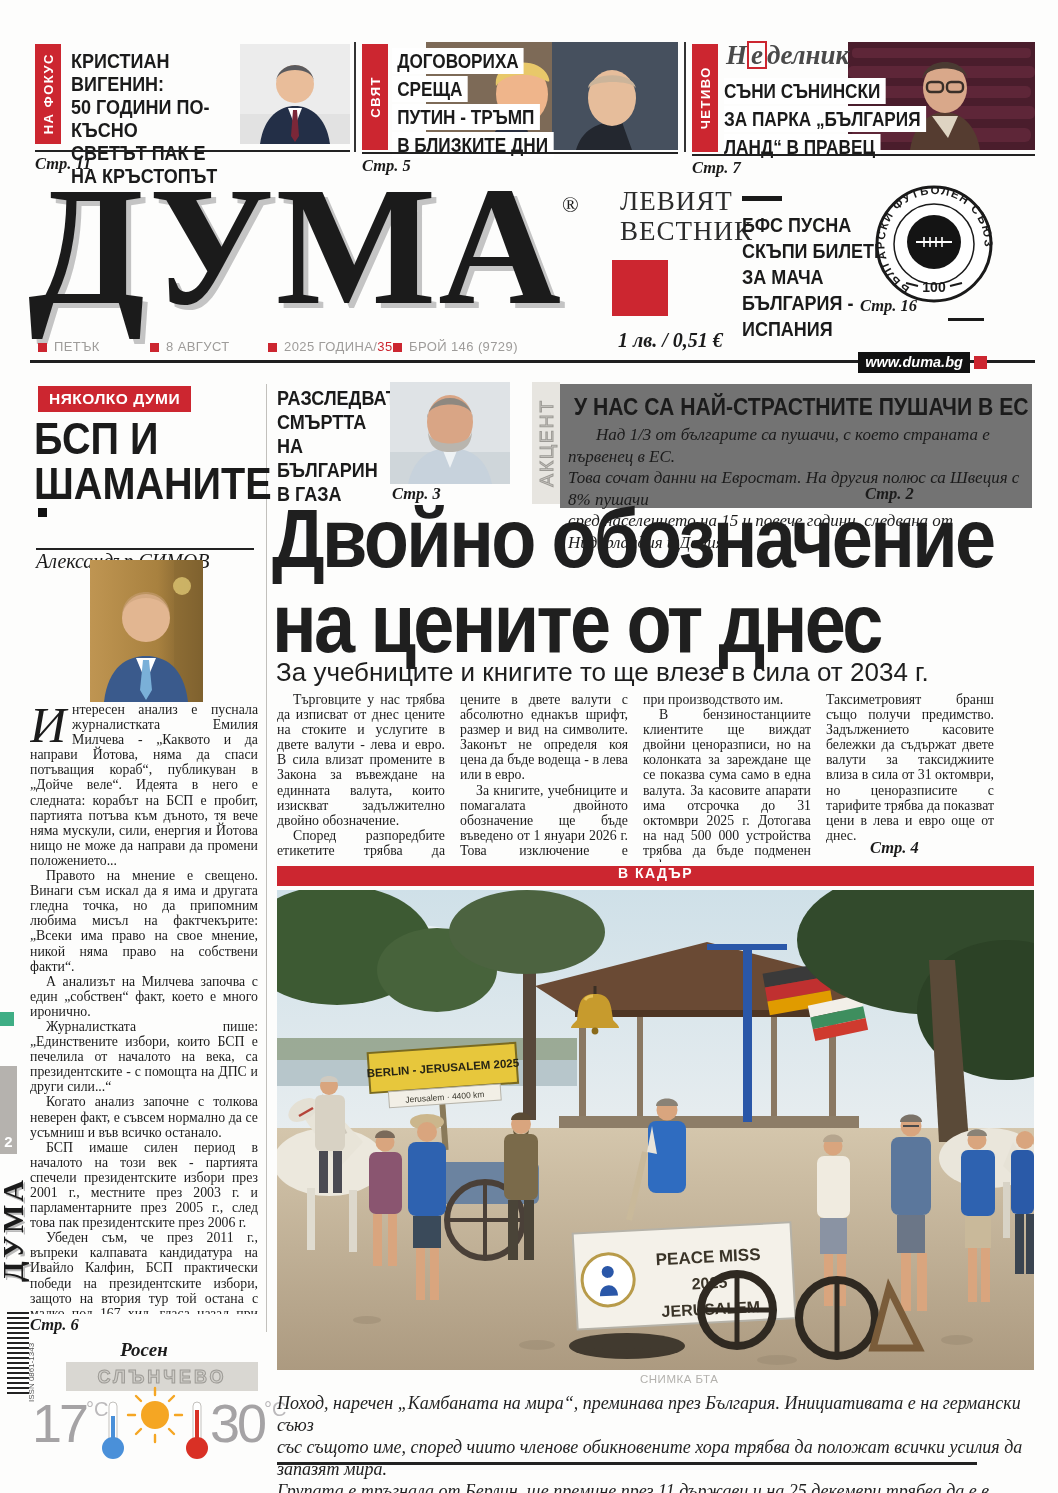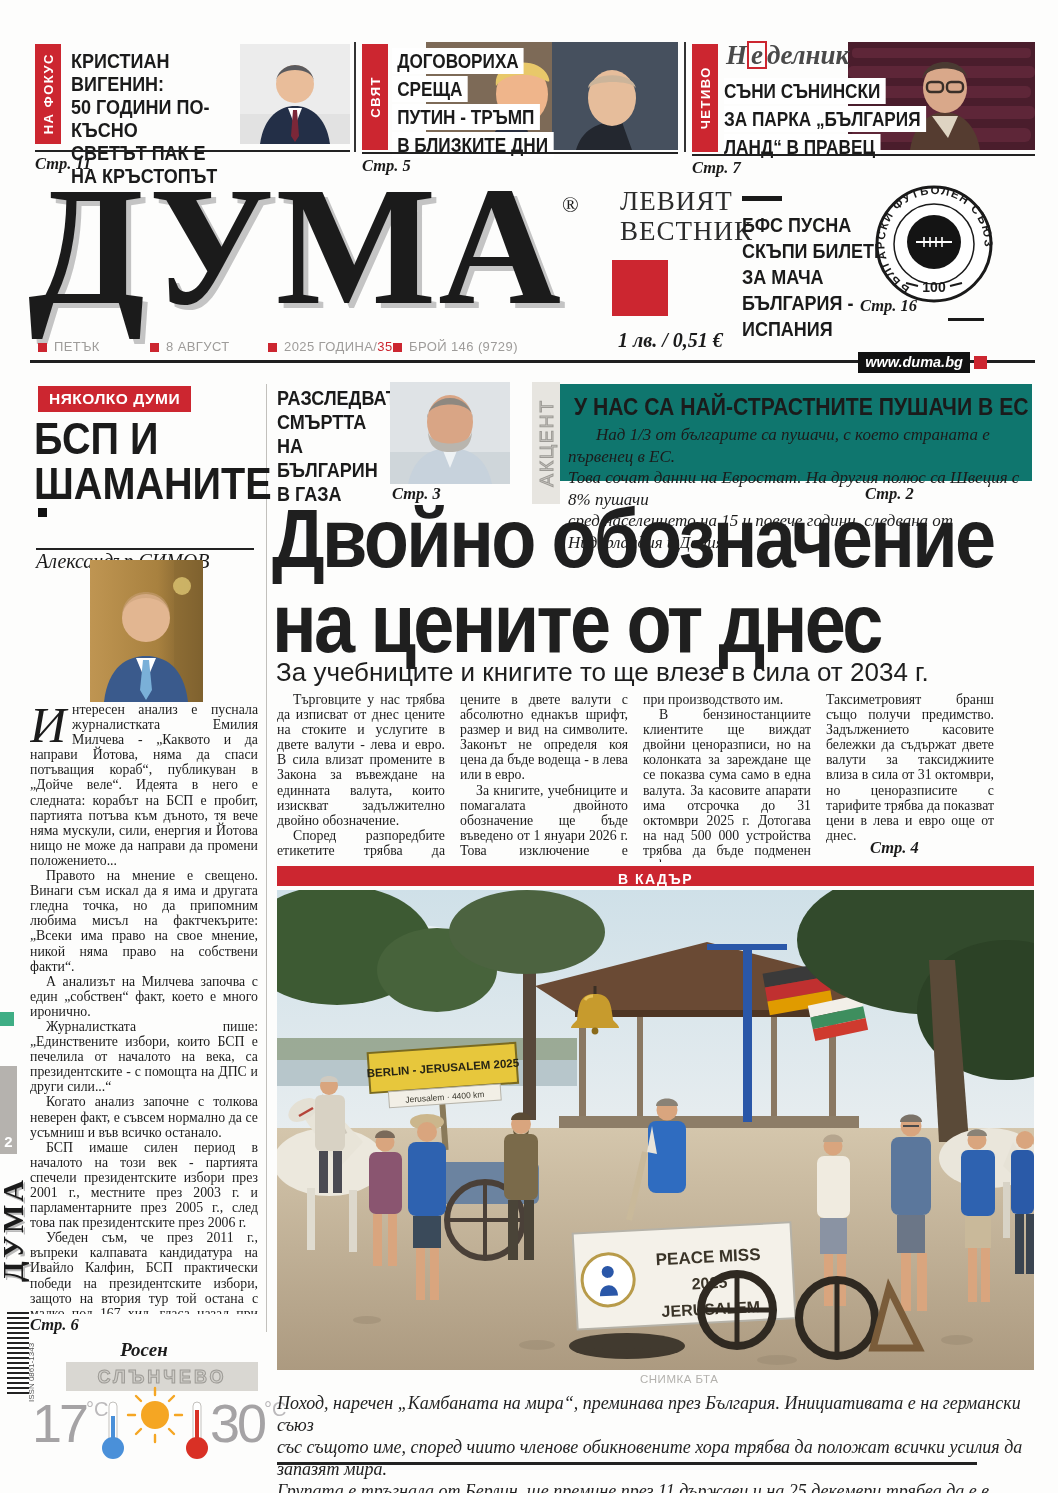--- a/index.html
+++ b/index.html
@@ -241,21 +241,21 @@
   <path d="M52,66 L68,66 L60,86 Z" fill="#eef2f4"></path>
   <ellipse cx="60" cy="40" rx="23" ry="27" fill="#d9a585"></ellipse>
   <path d="M38,48 C38,66 82,66 82,48 C82,62 76,70 60,70 C44,70 38,62 38,48 Z" fill="#b9b5ae"></path>
   <path d="M37,36 C37,18 83,18 83,36 C81,24 72,16 60,16 C48,16 39,24 37,36 Z" fill="#8e8880"></path>
 </svg>
 <div class="abs ref" style="left:392px;top:486px;width:120px">Стр. 3</div>
 
 <div class="abs" style="left:532px;top:382px;width:28px;height:122px;background:#e7e5e0;display:flex;align-items:center;justify-content:center">
   <span class="vtext outline-gray" style="font:400 19px/1 var(--sans);letter-spacing:2px">АКЦЕНТ</span>
 </div>
-<div class="abs" style="left:560px;top:384px;width:472px;height:97px;background:#0f766e">
+<div class="abs" style="left:560px;top:384px;width:472px;height:124px;background:#737373">
   <div class="abs cond" style="left:14px;top:10px;width:500px;font-size:23px;transform:scaleX(.92)">У НАС СА НАЙ-СТРАСТНИТЕ ПУШАЧИ В ЕС</div>
   <div class="abs" style="left:8px;top:40px;width:456px;font:italic 400 17px/21.5px var(--serif)">
     <div style="text-indent:28px">Над 1/3 от българите са пушачи, с което страната е първенец в ЕС.</div>
     <div>Това сочат данни на Евростат. На другия полюс са Швеция с 8% пушачи</div>
     <div>сред населението на 15 и повече години, следвана от Нидерландия и Дания.</div>
   </div>
 </div>
 <div class="abs ref" style="left:865px;top:486px;width:120px">Стр. 2</div>
 
 <div class="abs cond pre" style="left:272px;top:496px;width:860px;font-size:84px;line-height:85px;letter-spacing:-3px;transform:scaleX(.88);color:#1f1f1f">Двойно обозначение
@@ -272,21 +272,21 @@
 </div>
 <div class="abs bodytext" style="left:643px;top:692px;width:168px;height:170px;overflow:hidden">
   <p class="noind">при производството им.</p>
   <p>В бензиностанциите клиентите ще виждат двойни ценоразписи, но на колонката за зареждане ще се показва сума само в една валута. За касовите апарати има отсрочка до 31 октомври 2025 г. Дотогава на над 500 000 устройства трябва да бъде подменен софтуерът.</p>
 </div>
 <div class="abs bodytext" style="left:826px;top:692px;width:168px;height:170px;overflow:hidden">
   <p class="noind">Таксиметровият бранш също получи предимство. Задължението касовите бележки да съдържат двете валути за таксиджиите влиза в сила от 31 октомври, но ценоразписите с тарифите трябва да показват цени в лева и евро още от днес.</p>
 </div>
 <div class="abs ref" style="left:870px;top:840px;width:124px">Стр. 4</div>
 
-<div class="abs" style="left:277px;top:866px;width:757px;height:20px;background:var(--red);display:flex;align-items:flex-end;justify-content:center">
+<div class="abs" style="left:277px;top:866px;width:757px;height:20px;background:var(--red);display:flex;align-items:flex-start;justify-content:center">
   <span style="color:#fff;font:700 14px/1 var(--sans);letter-spacing:1.5px">В КАДЪР</span>
 </div>
 
 <svg class="abs" style="left:277px;top:890px" width="757" height="480" viewBox="0 0 757 480">
   <defs>
     <linearGradient id="sky" x1="0" y1="0" x2="0" y2="1">
         <stop offset="0" stop-color="#cfe0e8"></stop>
         <stop offset="1" stop-color="#e9eef0"></stop>
       </linearGradient>
     <linearGradient id="grnd" x1="0" y1="0" x2="0" y2="1">

